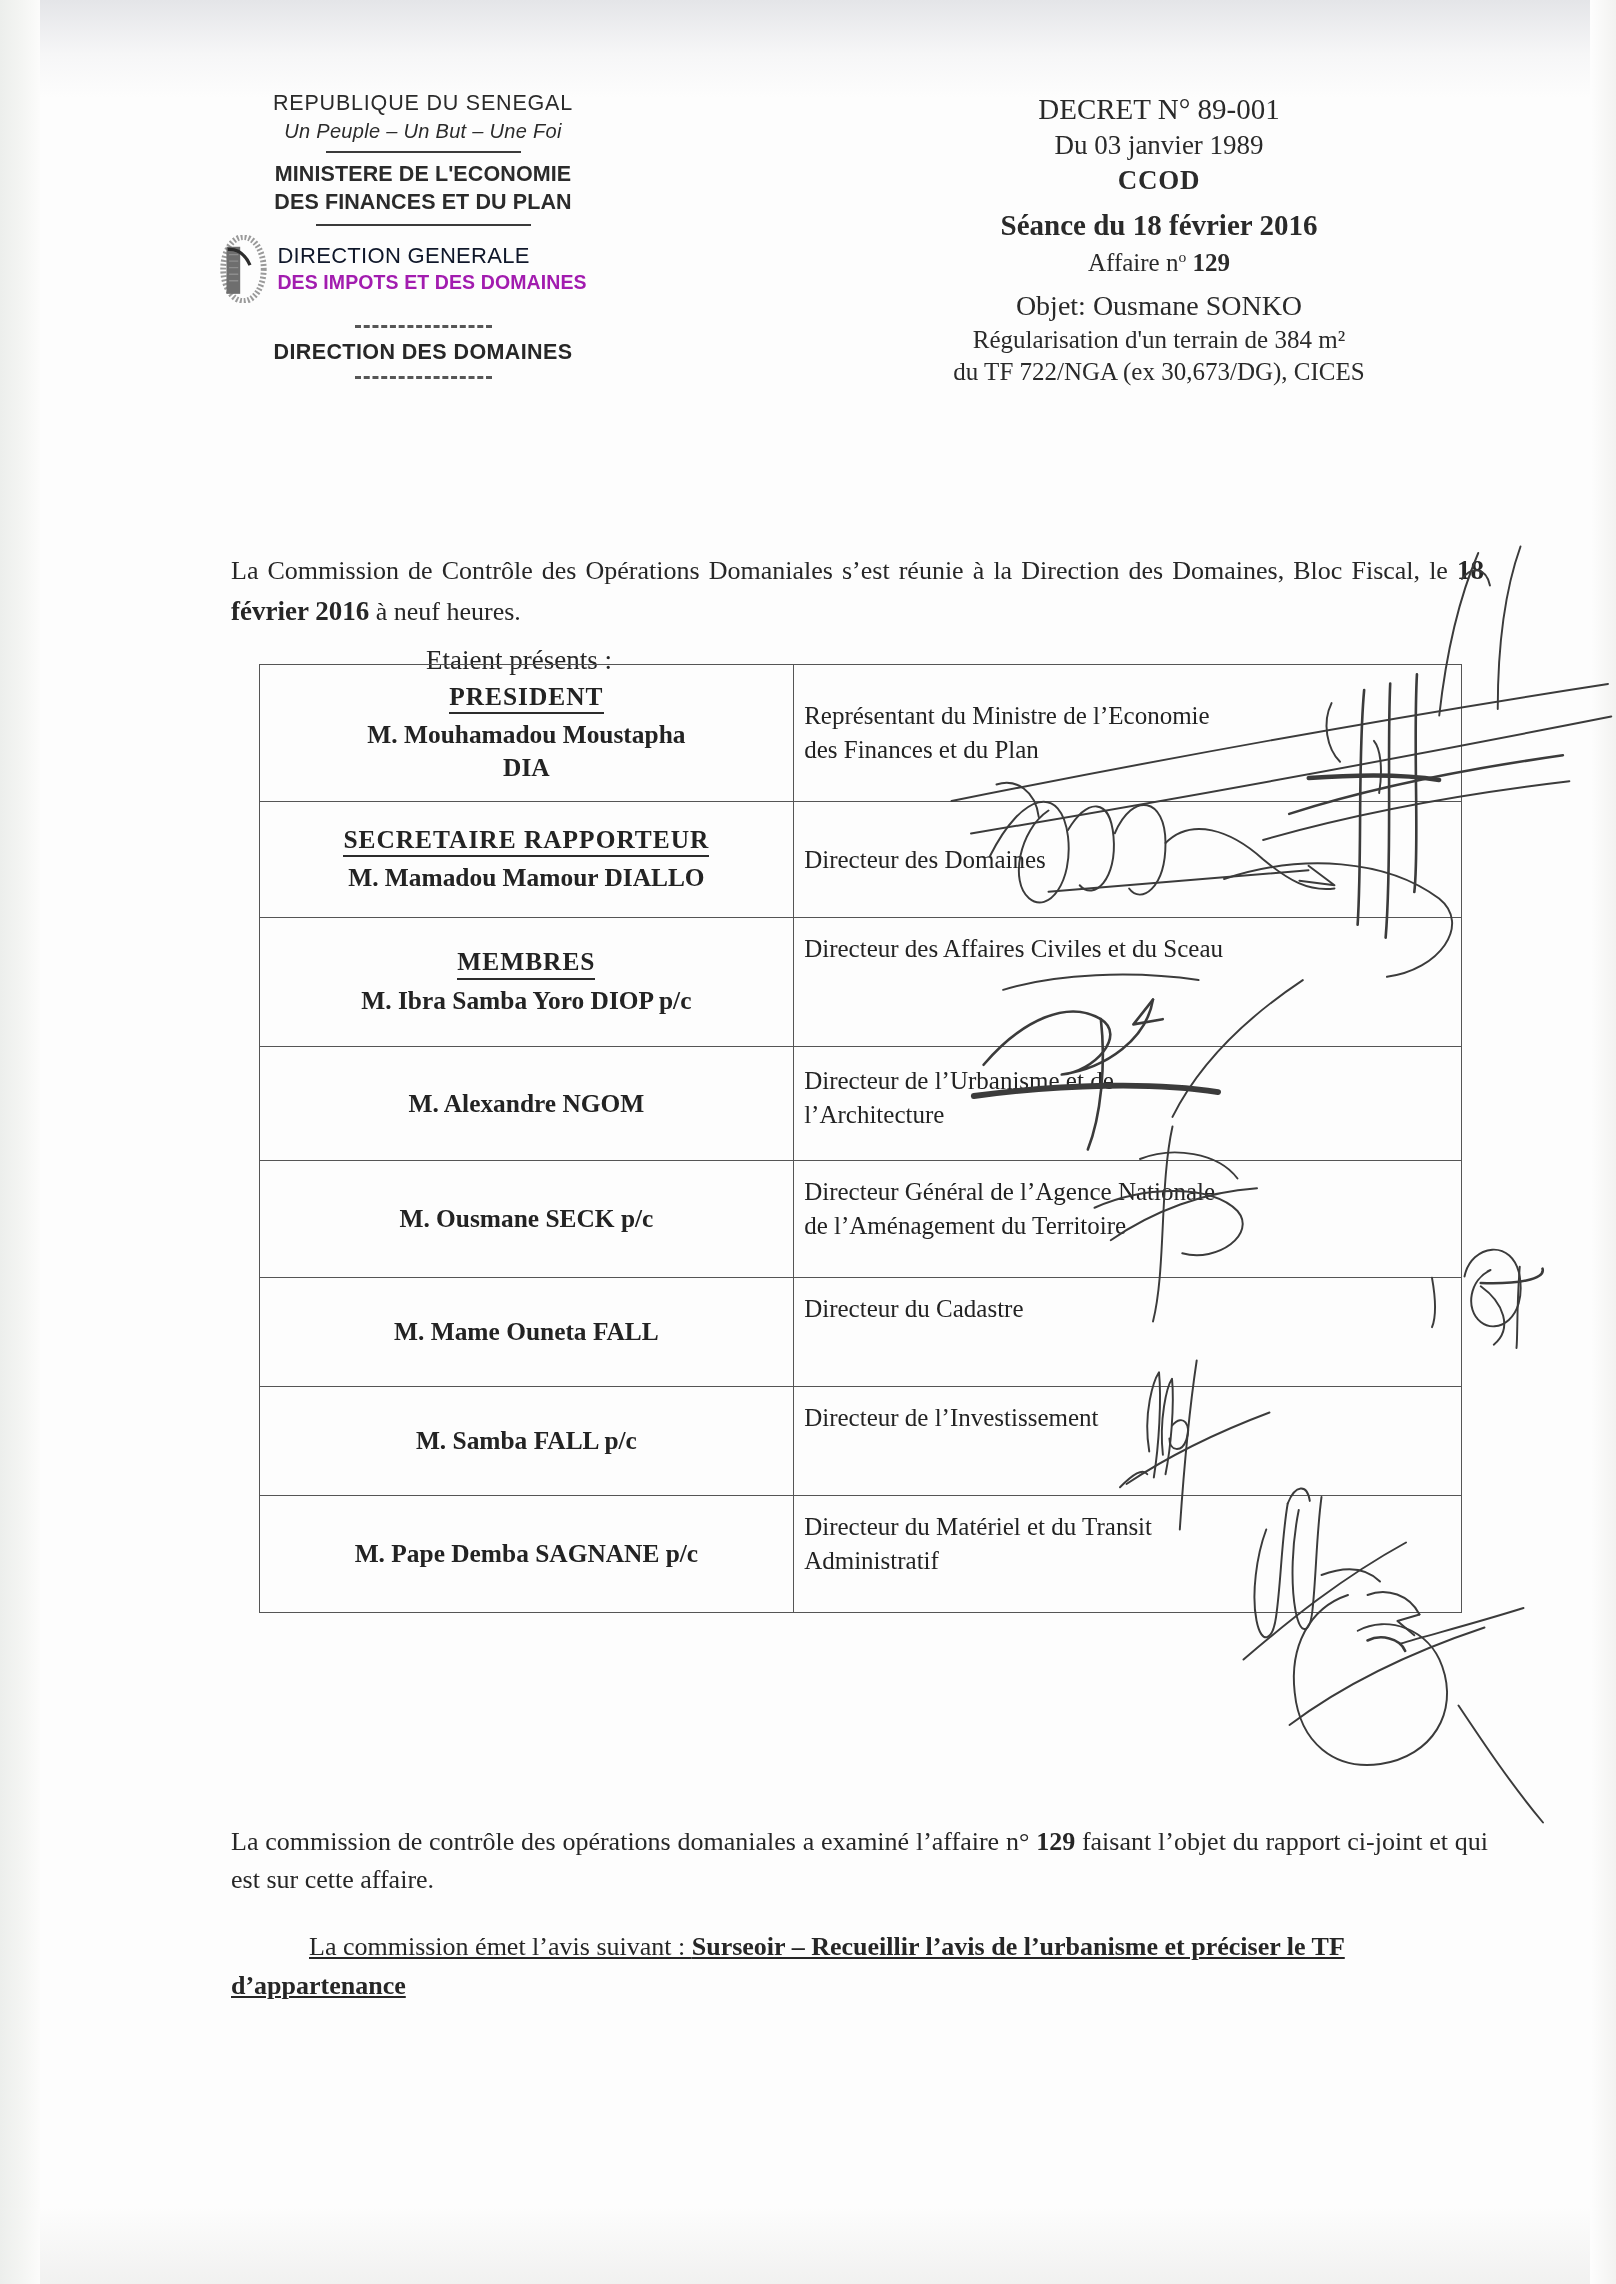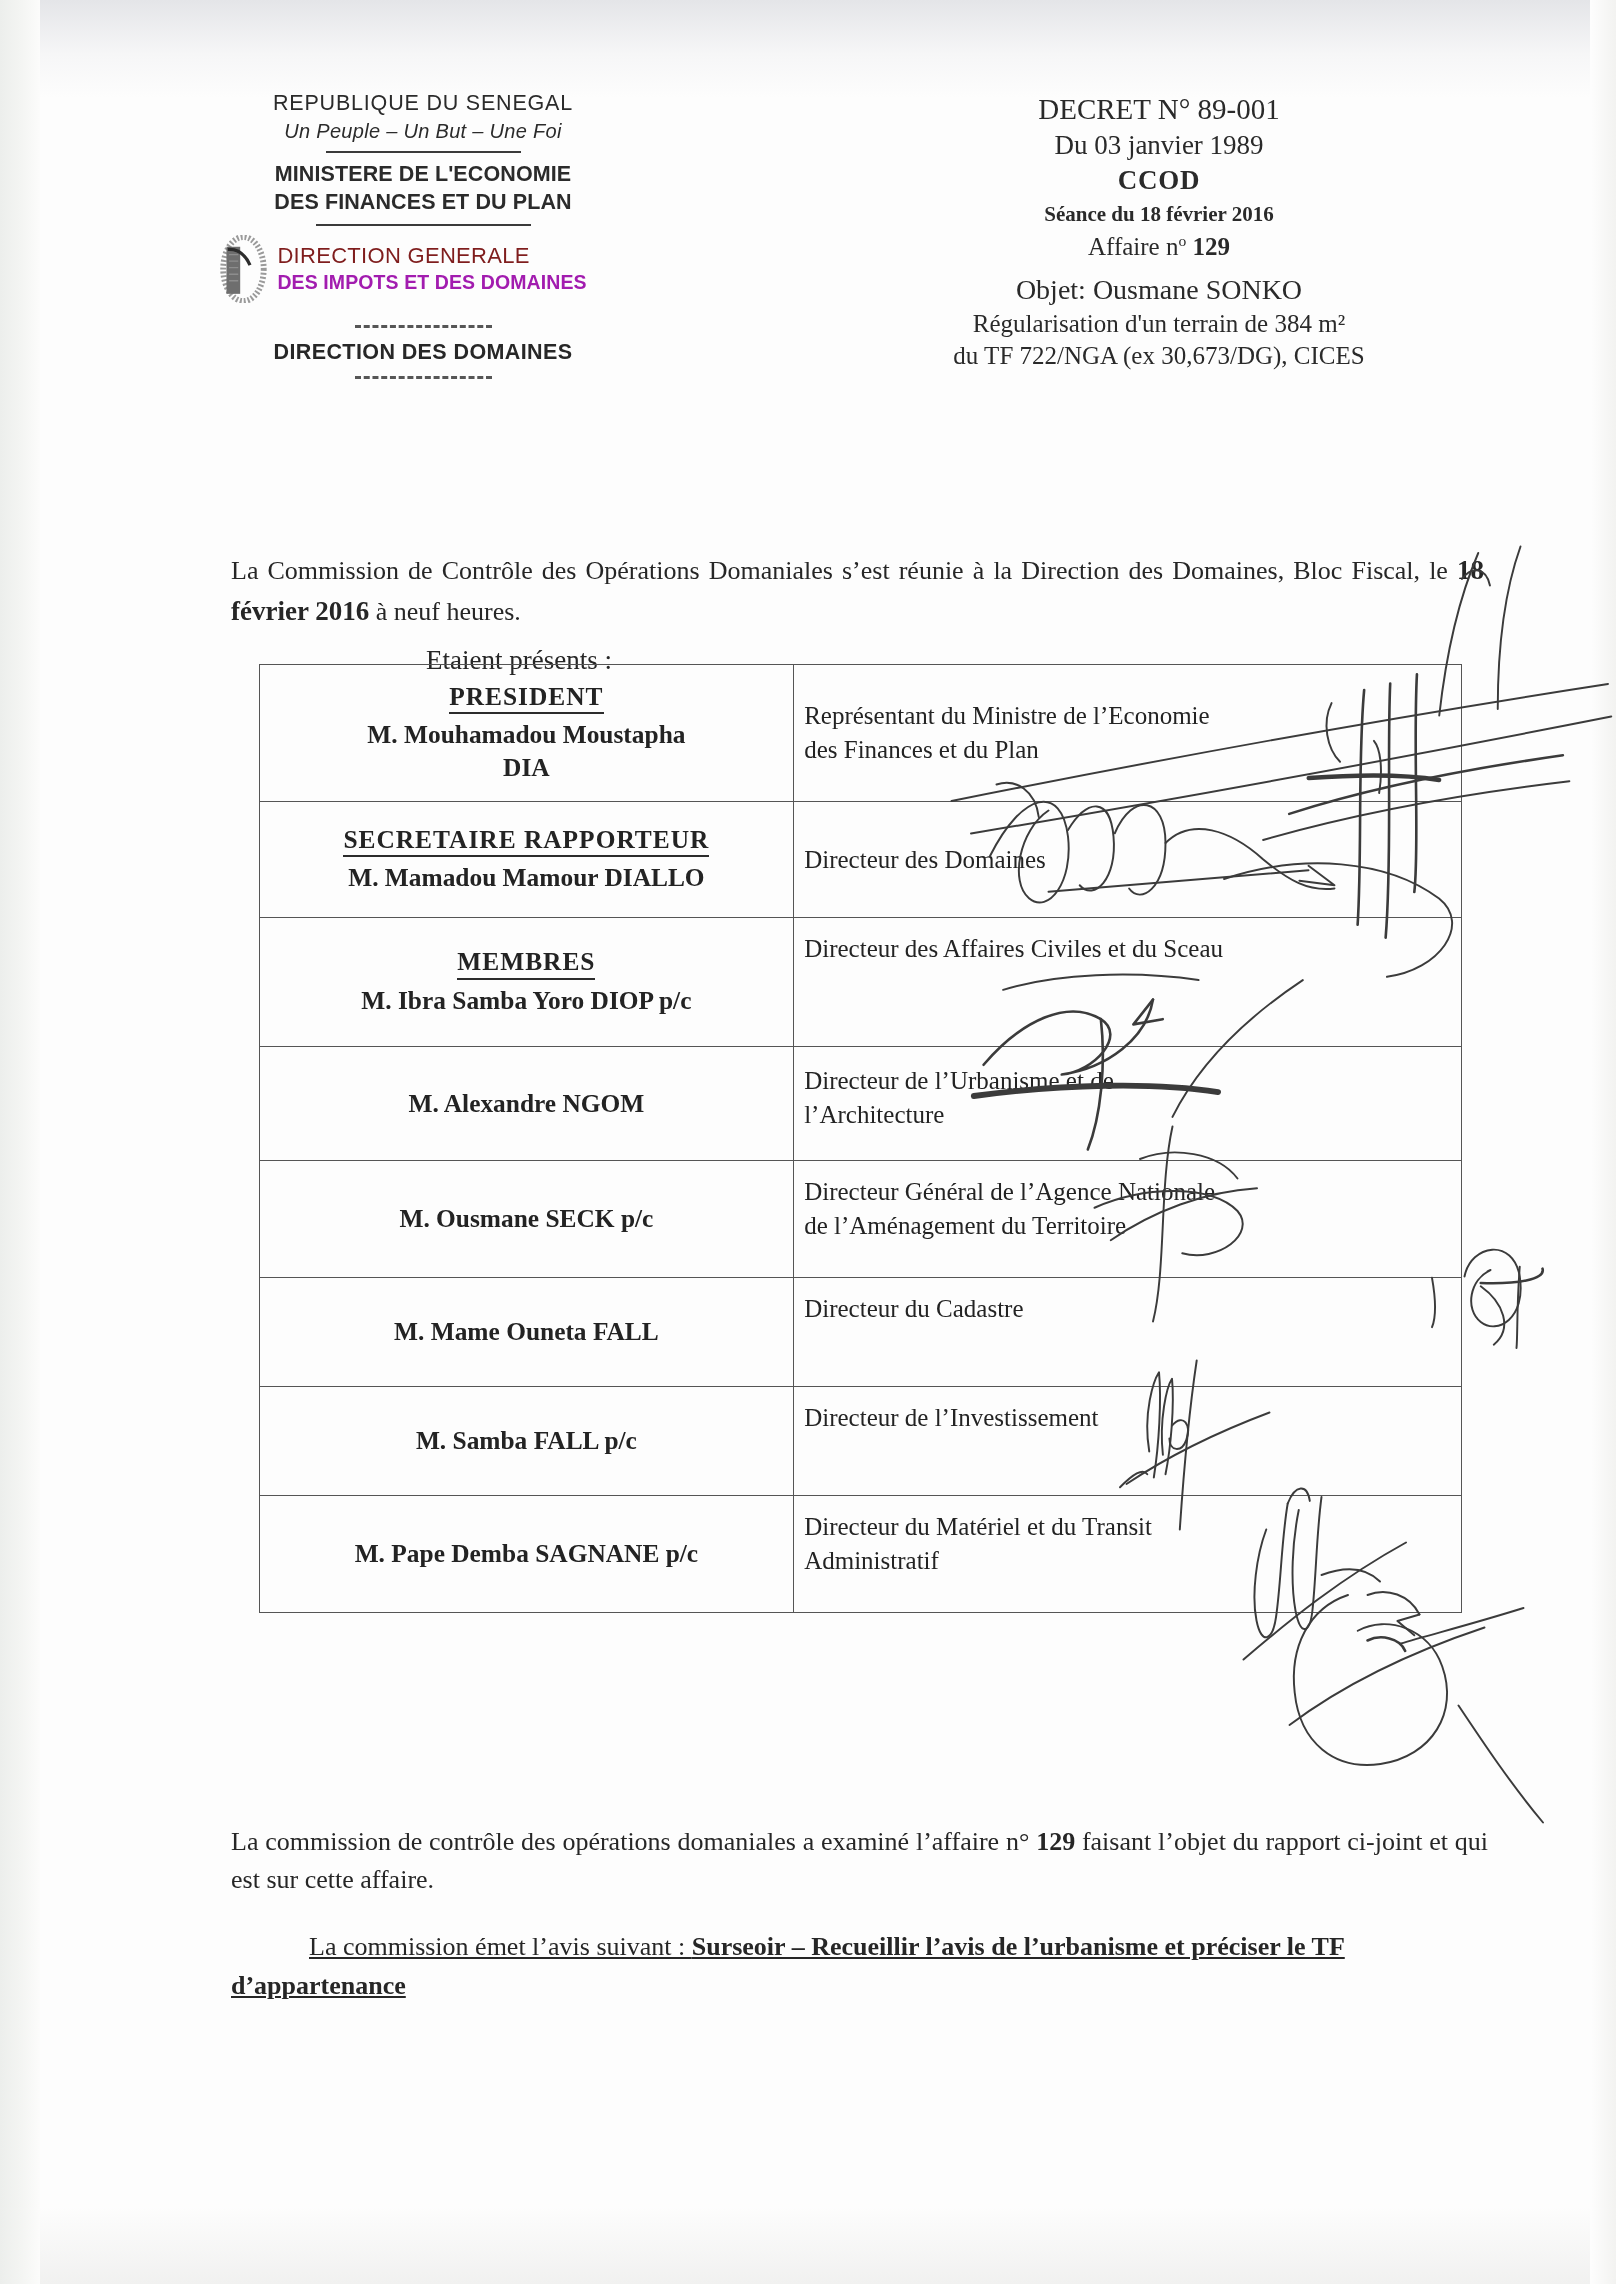--- a/index.html
+++ b/index.html
@@ -67,41 +67,41 @@
     display: flex; align-items: center; justify-content: flex-start;
     margin-top: 9px; padding-left: 21px;
   }
   .logo-mark {
     position: relative;
     width: 51px; height: 68px;
     flex: none;
     margin-right: 10.4px;
   }
   .logo-row .logo-text { text-align: left; }
-  .lt-1 { font-size: 22px; letter-spacing: 0.3px; color: #7f1d1d; }
+  .lt-1 { font-size: 22px; letter-spacing: 0.3px; color: #0f172a; }
   .lt-2 { font-size: 19.5px; font-weight: bold; letter-spacing: 0.1px; color: #a21caf; margin-top: 2px;}
   .rule-dashed {
     width: 137px; height: 0; border-top: 3.9px dashed #565656;
     margin: 22px auto 11.7px auto;
   }
   .rule-dashed.lower { margin: 11.7px auto 0 auto; }
   .hl-4 { font-size: 21.5px; font-weight: bold; letter-spacing: 0.4px; color: #272727; }
 
   .hdr-right {
     position: absolute;
     left: 866px; top: 0;
     width: 586px;
     text-align: center;
     color: #2a2a2a;
   }
   .hr-line { line-height: 1.28; }
   .hr-1 { font-size: 29px; }
   .hr-2 { font-size: 27px; }
   .hr-3 { font-size: 27px; font-weight: bold; letter-spacing: 0.7px; }
-  .hr-4 { font-size: 21px; font-weight: bold; margin-top: 4px; font-family: Liberation Serif, serif; }
+  .hr-4 { font-size: 29px; font-weight: bold; margin-top: 10px; font-family: Liberation Serif, serif; }
   .hr-6 { font-size: 28px; font-weight: normal; margin-top: 9px; }
   .hr-7 { font-size: 25px; margin-top: 2.6px; }
   .hr-8 { font-size: 25px; }
   .hr-7 sup { font-size: 15.6px; vertical-align: super; }
 
   
   .intro {
     position: absolute;
     left: 231px; top: 550px;
     width: 1253px;

